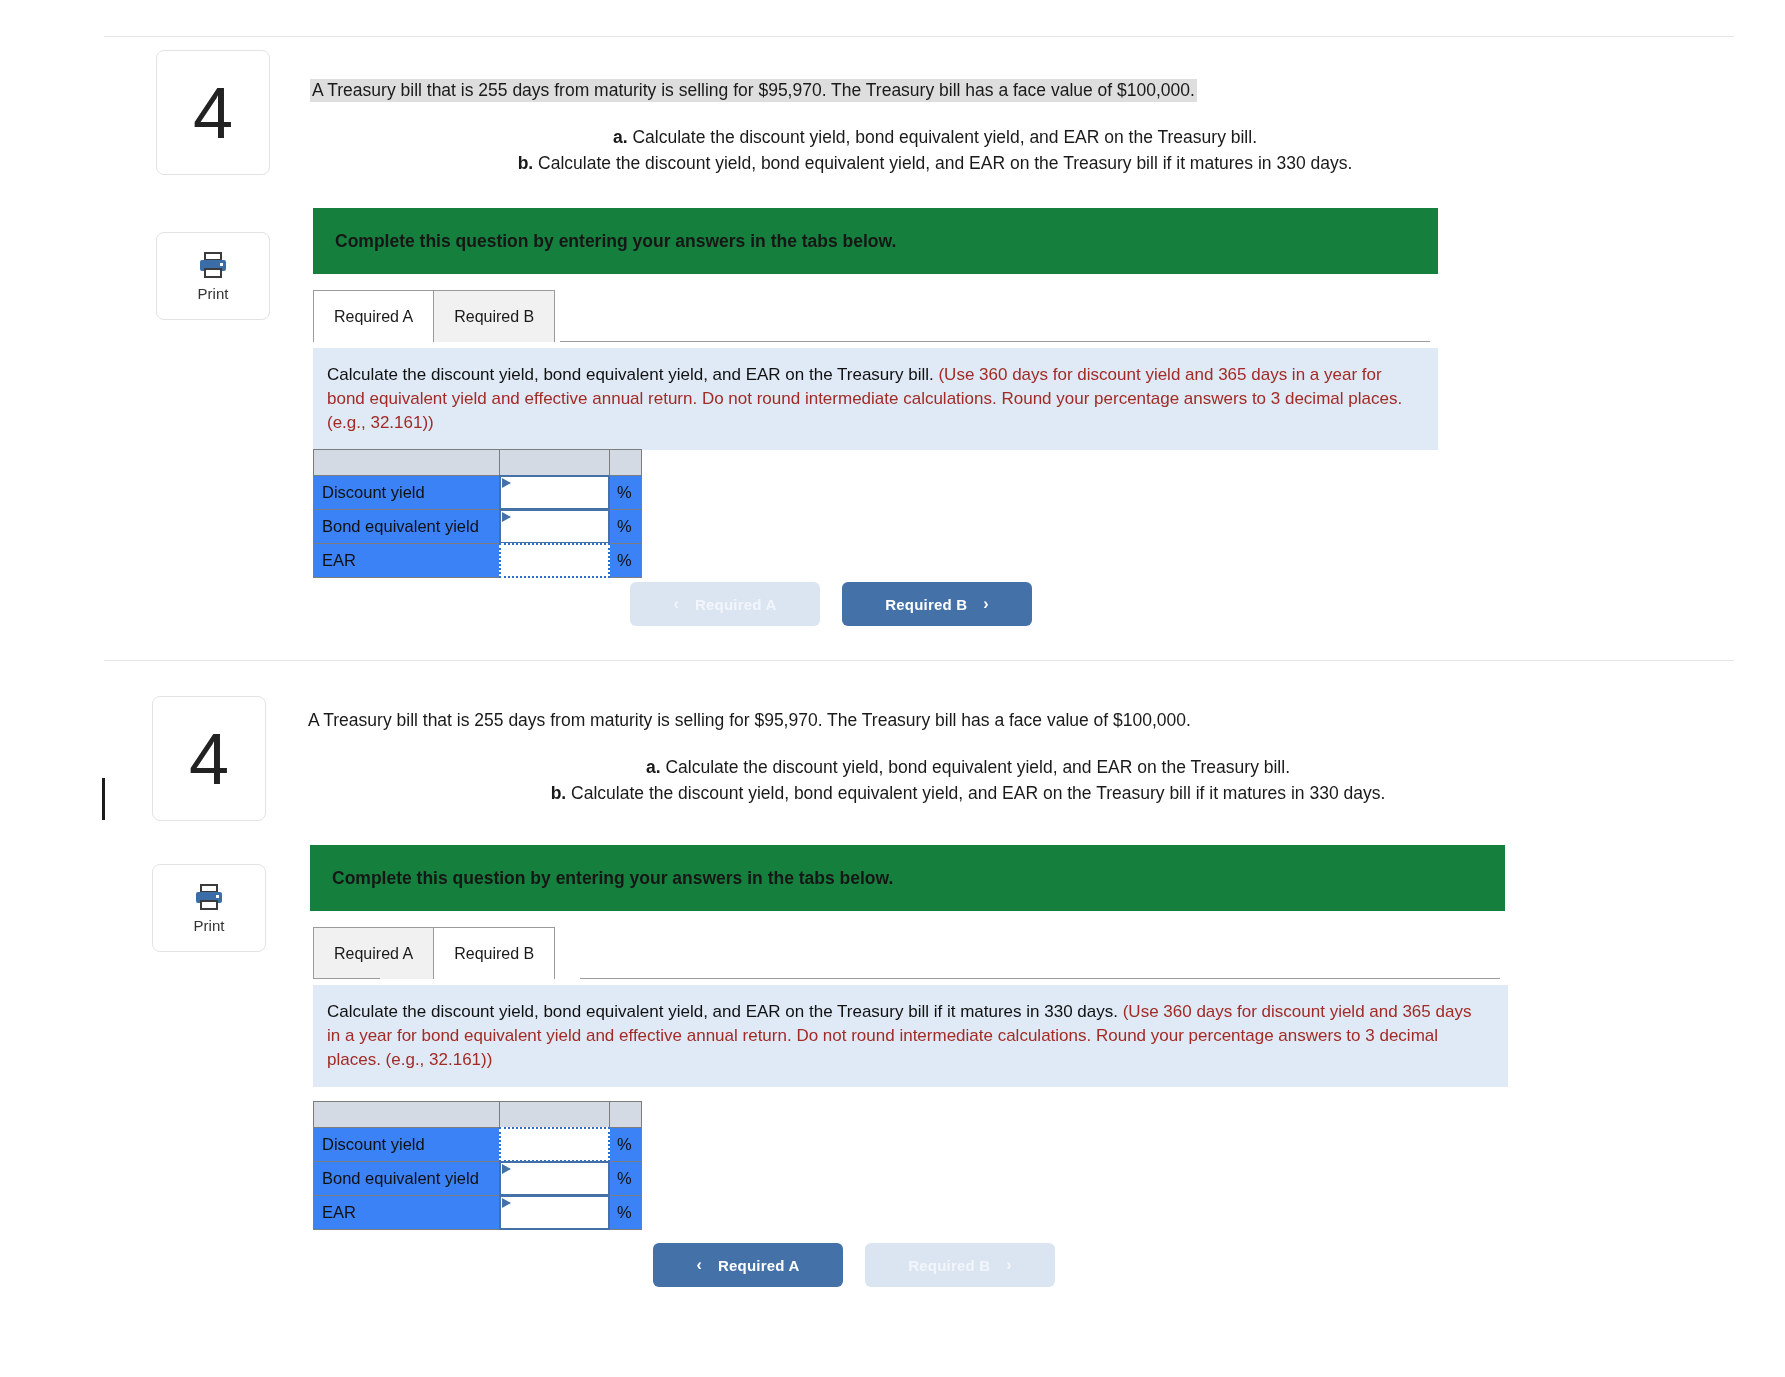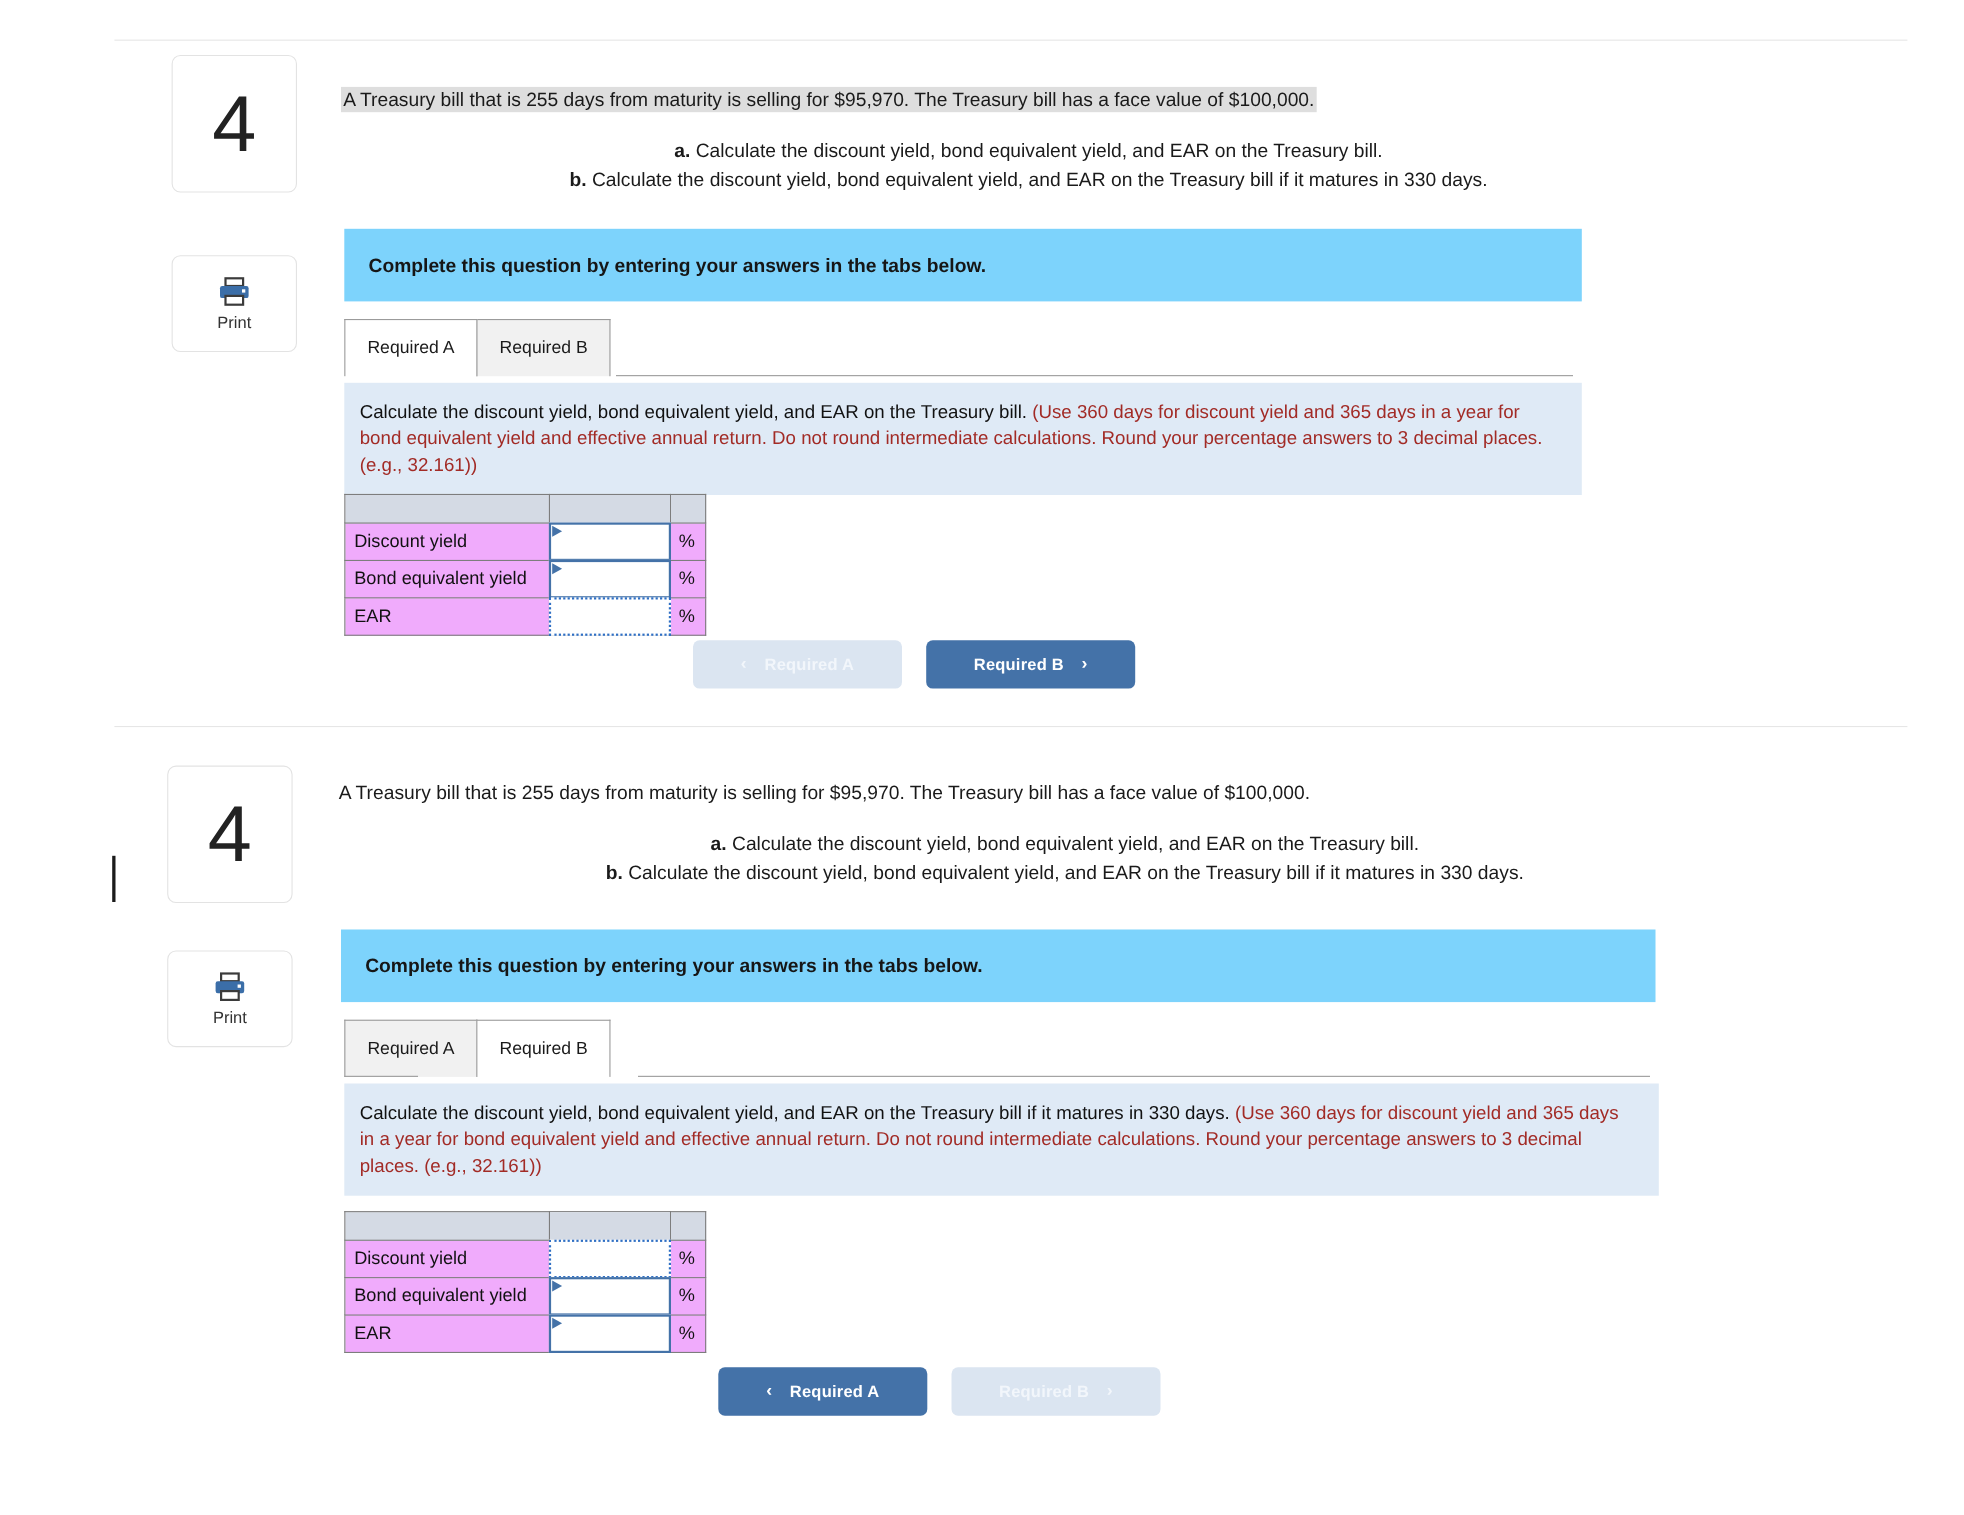--- a/index.html
+++ b/index.html
@@ -87,21 +87,21 @@
     background: #dedede;
     padding: 1px 2px 2px 2px;
   }
   .qtext .sub { display: block; text-align: center; }
   .qtext .sub b { font-weight: 700; }
   .spacer-line { height: 22px; }
 
   
   .inst-bar {
     position: absolute;
-    background: #7dd3fc;
+    background: #15803d;
     display: flex;
     align-items: center;
   }
   .inst-bar span {
     font-size: 17.5px;
     font-weight: 700;
     color: #161616;
     padding-left: 22px;
   }
 
@@ -152,21 +152,21 @@
     border-collapse: collapse;
     background: #ffffff;
   }
   .ans-table td {
     border: 1px solid #7d7d7d;
     height: 34px;
     font-size: 16.5px;
     color: #111111;
     padding: 0 8px;
     vertical-align: middle;
-    background: #f0abfc;
+    background: #3b82f6;
   }
   .ans-table tr.head td {
     background: #d4dae4;
     height: 26px;
     border-color: #7d7d7d;
     padding: 0;
   }
   .ans-table td.label { width: 186px; }
   .ans-table td.field {
     width: 110px;

